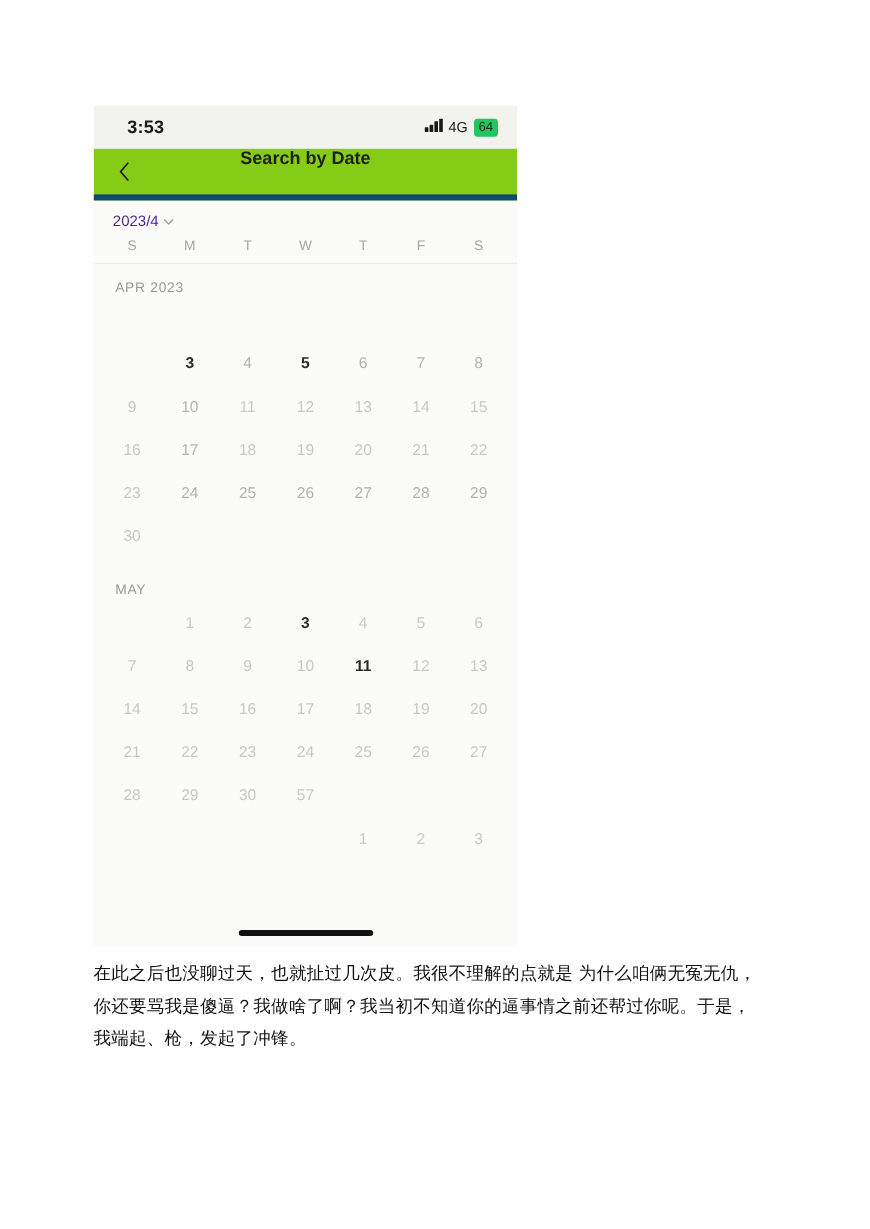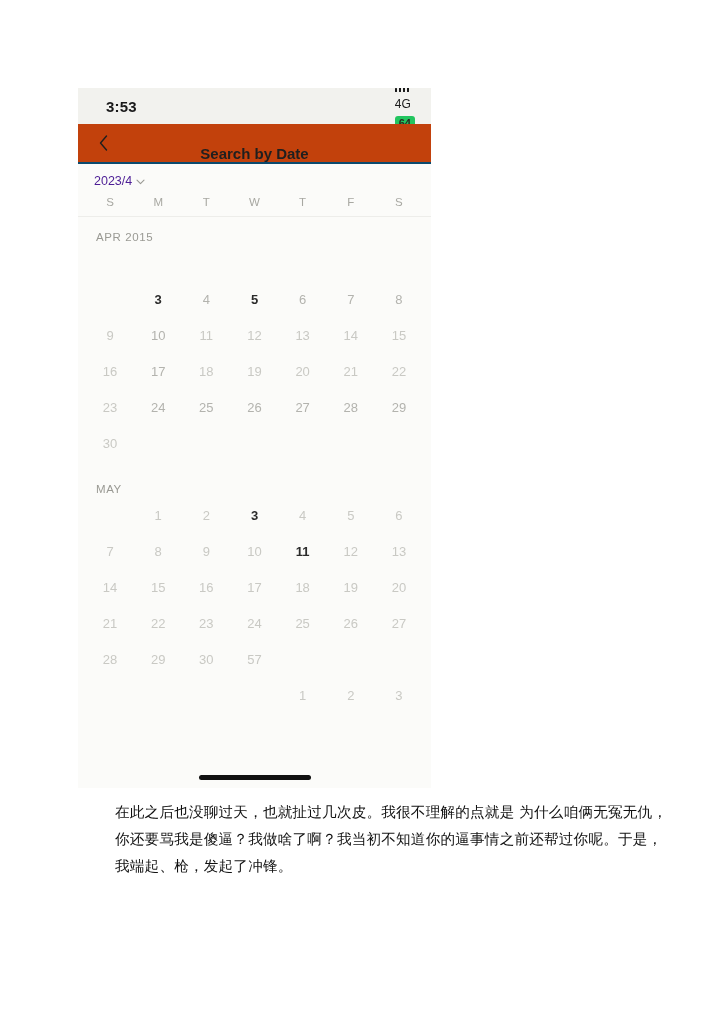--- a/index.html
+++ b/index.html
@@ -38,21 +38,20 @@
     font-size: 15px;
     font-weight: bold;
     color: #1a1a1a;
     letter-spacing: .2px;
     margin-left: 12px;
   }
   .status-right {
     margin-left: auto;
     display: flex;
     gap: 5px;
-    flex-direction: column;
   }
   .signal {
     display: flex;
     align-items: flex-end;
     gap: 1.5px;
     height: 11px;
   }
   .signal i {
     display: block;
     width: 2.5px;
@@ -65,33 +64,33 @@
   .signal i:nth-child(4) { height: 11px; background:#1a1a1a; }
   .net-type {
     font-size: 12px;
     color: #1a1a1a;
     font-weight: 500;
   }
   .battery {
     background: #22c55e;
     color: #2a2a20;
     font-size: 11px;
-    font-weight: bold;
+    font-weight: normal;
     padding: 1px 4px;
     border-radius: 3px;
     line-height: 13px;
   }
 
   .nav-bar {
     height: 38px;
-    background: #c2410c;
-    display: flex;
-    align-items: flex-end;
+    background: #84cc16;
+    display: flex;
+    align-items: flex-start;
     position: relative;
-    border-bottom: 2px solid #0c4a6e;
+    border-bottom: 5px solid #0c4a6e;
   }
   .back-btn {
     position: absolute;
     left: 14px;
     top: 50%;
     transform: translateY(-50%);
     width: 22px;
     height: 22px;
     display: flex;
     align-items: center;
@@ -174,21 +173,20 @@
   .caption {
     position: absolute;
     left: 78px;
     top: 798px;
     width: 560px;
     font-family: "DejaVu Sans", sans-serif;
     font-size: 14.6px;
     line-height: 27px;
     color: #111111;
     letter-spacing: .2px;
-    margin-left: 37px;
   }
 </style>
 </head>
 <body>
 
 <div class="phone">
 
   <div class="status-bar">
     <span class="status-time">3:53</span>
     <div class="status-right">
@@ -227,21 +225,21 @@
       <div>S</div>
       <div>M</div>
       <div>T</div>
       <div>W</div>
       <div>T</div>
       <div>F</div>
       <div>S</div>
     </div>
 
   <div class="cal-scroll" id="calendar-area">
-      <div class="month-label">APR 2015</div>
+      <div class="month-label">APR 2023</div>
       <div class="week">
         <div class="day empty"></div>
         <div class="day empty"></div>
         <div class="day empty"></div>
         <div class="day empty"></div>
         <div class="day empty"></div>
         <div class="day empty"></div>
         <div class="day empty">1</div>
       </div>
       <div class="week">

